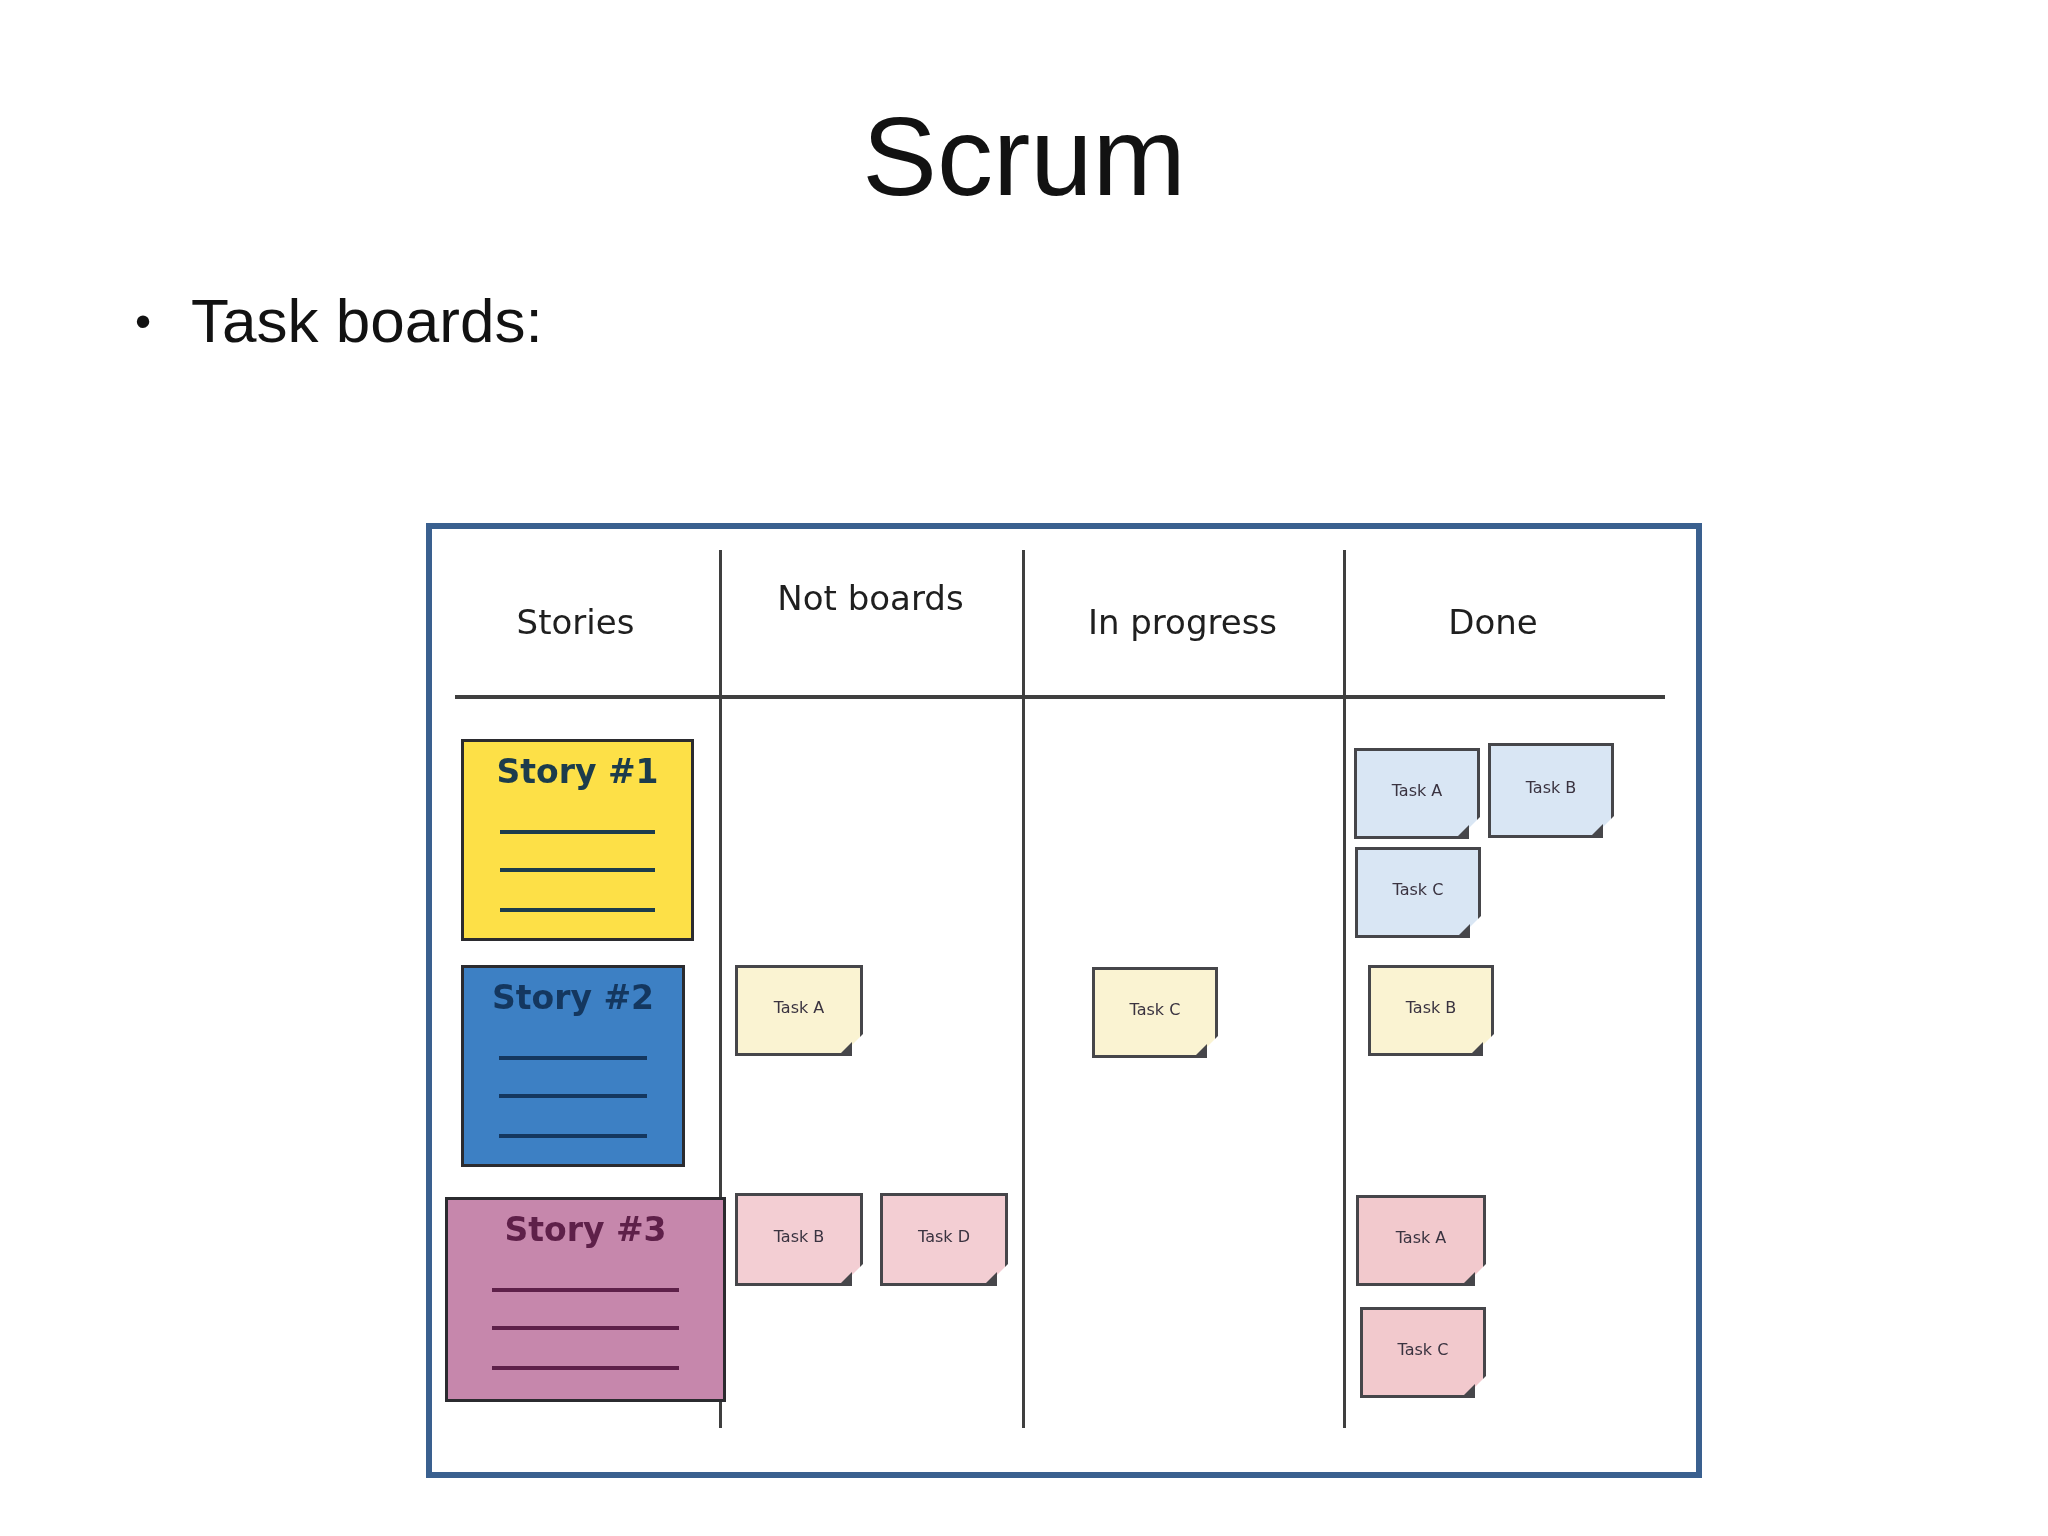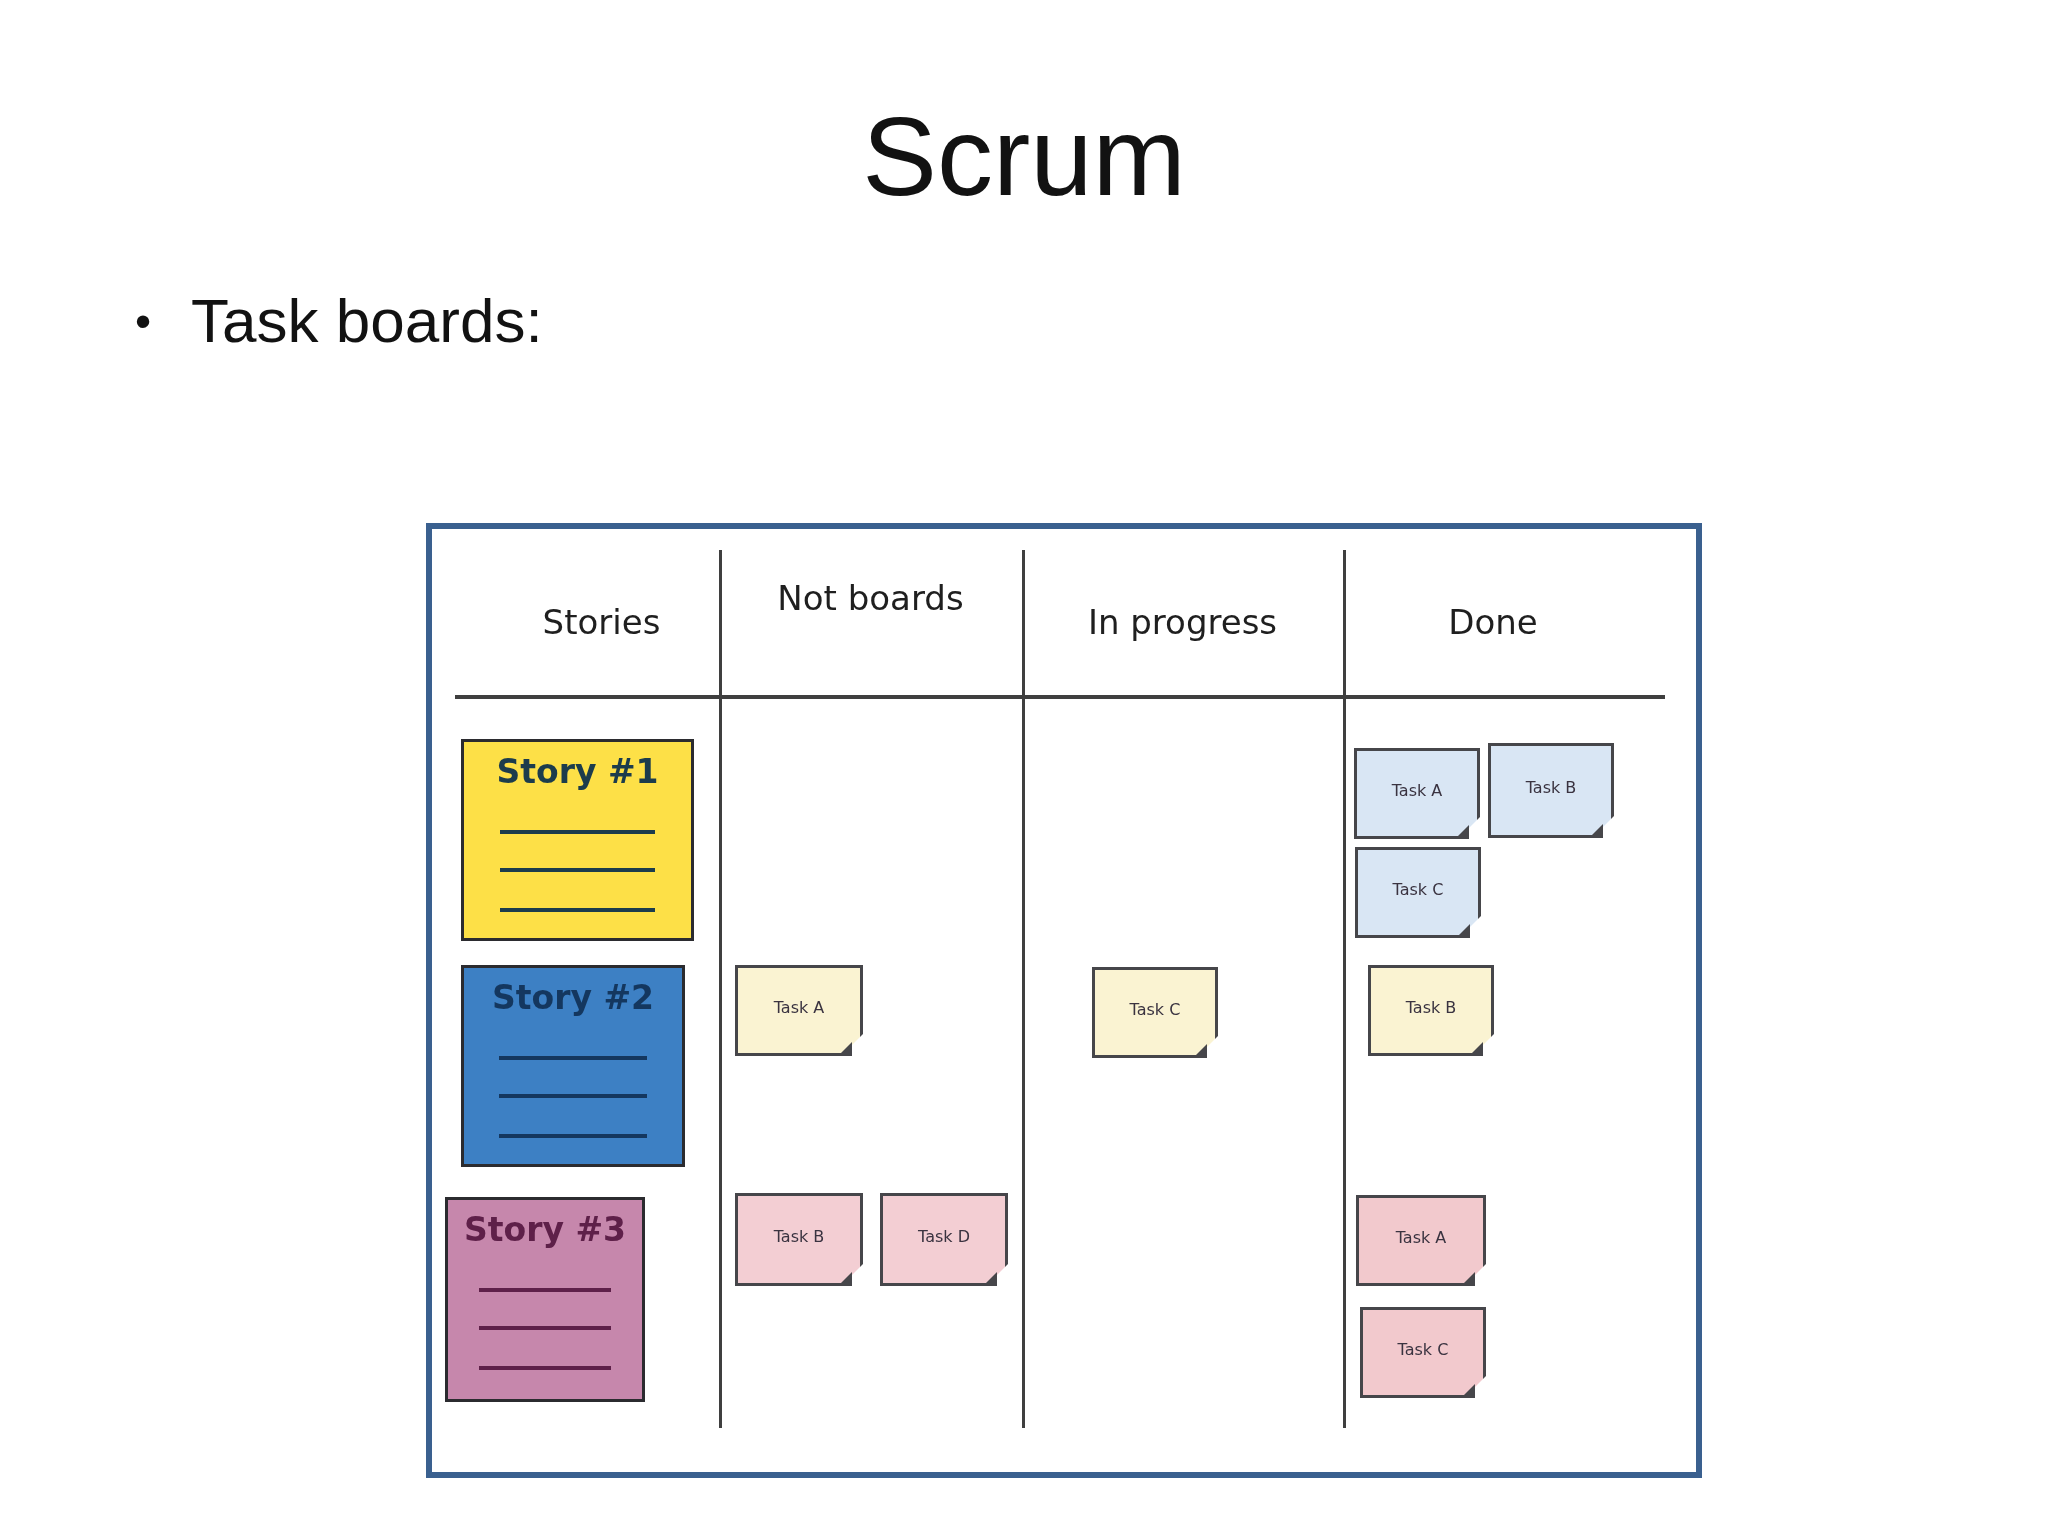--- a/index.html
+++ b/index.html
@@ -14,34 +14,34 @@
 
   
   .board{position:absolute;left:426px;top:523px;width:1264px;height:943px;
          border:6px solid #3a608f;background:#ffffff;
          font-family:"DejaVu Sans",sans-serif;}
   .vline{position:absolute;top:21px;width:3px;height:878px;}
   .vline.v1{left:287px;} .vline.v2{left:590px;} .vline.v3{left:911px;}
   .hline{position:absolute;left:23px;top:166px;width:1210px;height:4px;}
 
   .col-header{position:absolute;font-size:34px;color:#1f1f1f;text-align:center;line-height:1.25;}
-  .ch-stories{left:0;top:72px;width:287px;margin-left:26px;}
+  .ch-stories{left:0;top:72px;width:287px;}
   .ch-not-started{left:287px;top:48px;width:303px;}
   .ch-in-progress{left:590px;top:72px;width:321px;}
   .ch-done{left:911px;top:72px;width:300px;}
 
   
   .story{position:absolute;border:3px solid #2b2b2f;box-sizing:border-box;}
   .story .story-title{position:absolute;top:10px;left:0;width:100%;text-align:center;
                       font-size:33px;font-weight:bold;}
   .story .rule{position:absolute;left:16%;width:68%;height:4px;}
   .rule.r1{top:88px;} .rule.r2{top:126px;} .rule.r3{top:166px;}
   .s1{left:29px;top:210px;width:233px;height:202px;}
   .s2{left:29px;top:436px;width:224px;height:202px;}
-  .s3{left:13px;top:668px;width:200px;height:205px;}
+  .s3{left:13px;top:668px;width:281px;height:205px;}
 
   
   .note{position:absolute;width:120px;height:85px;border:3px solid #46464a;box-sizing:content-box;
         display:flex;align-items:center;justify-content:center;}
   .note .note-label{font-size:16px;color:#3a3340;margin-top:-6px;}
   .note::before{content:"";position:absolute;right:-3px;bottom:-3px;width:0;height:0;
         border-bottom:22px solid #ffffff;border-left:22px solid transparent;}
   .note::after{content:"";position:absolute;right:8px;bottom:-3px;width:0;height:0;
         border-style:solid;border-width:0 0 14px 14px;
         border-color:transparent transparent #46464a transparent;}

